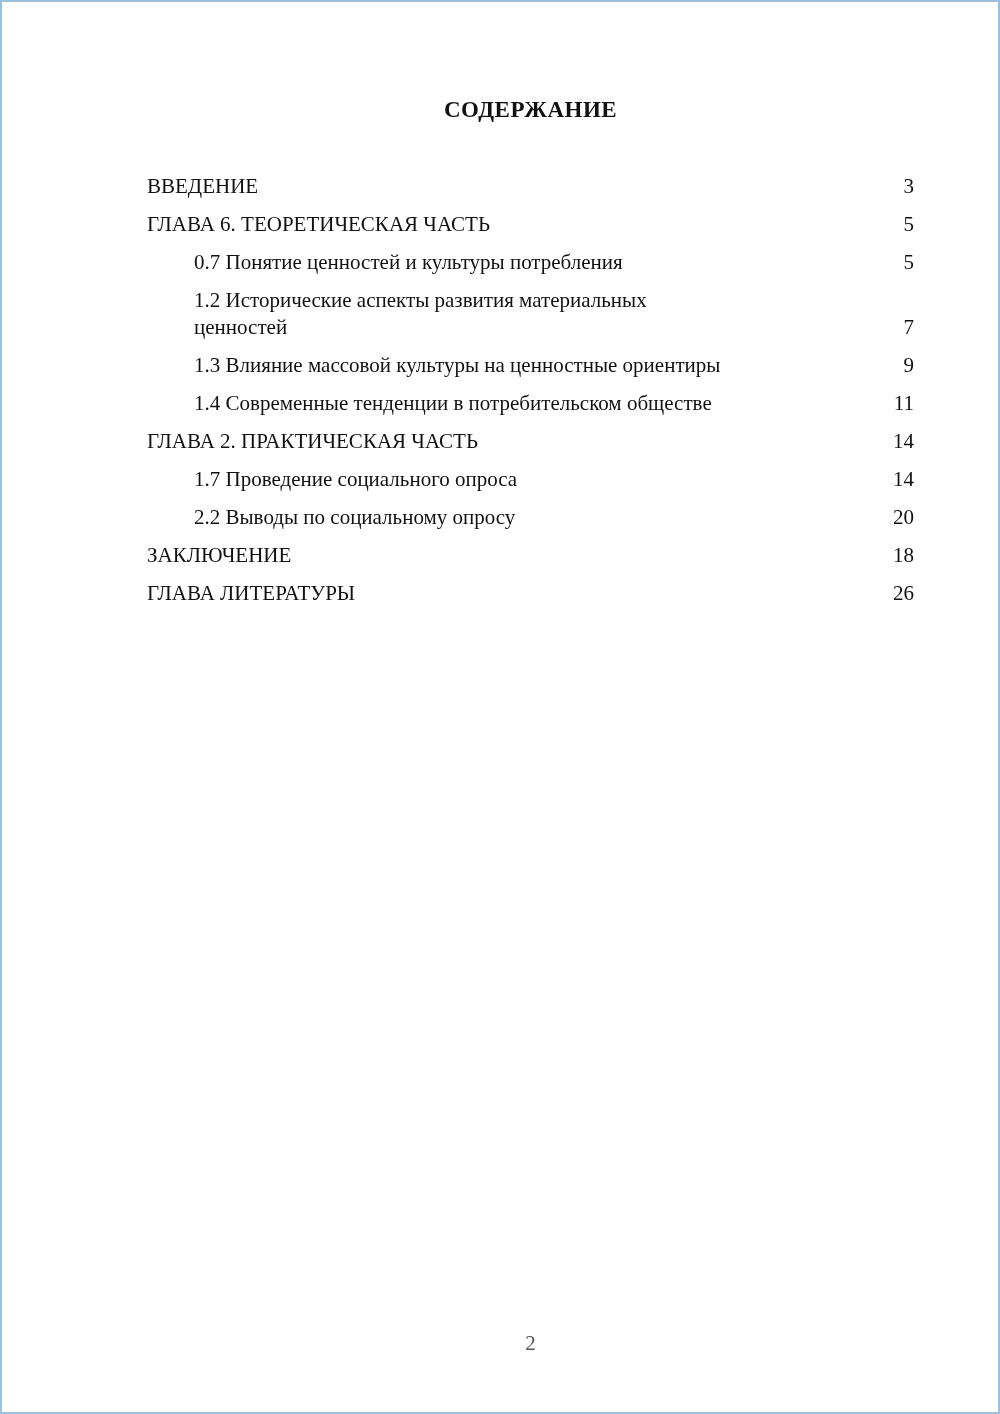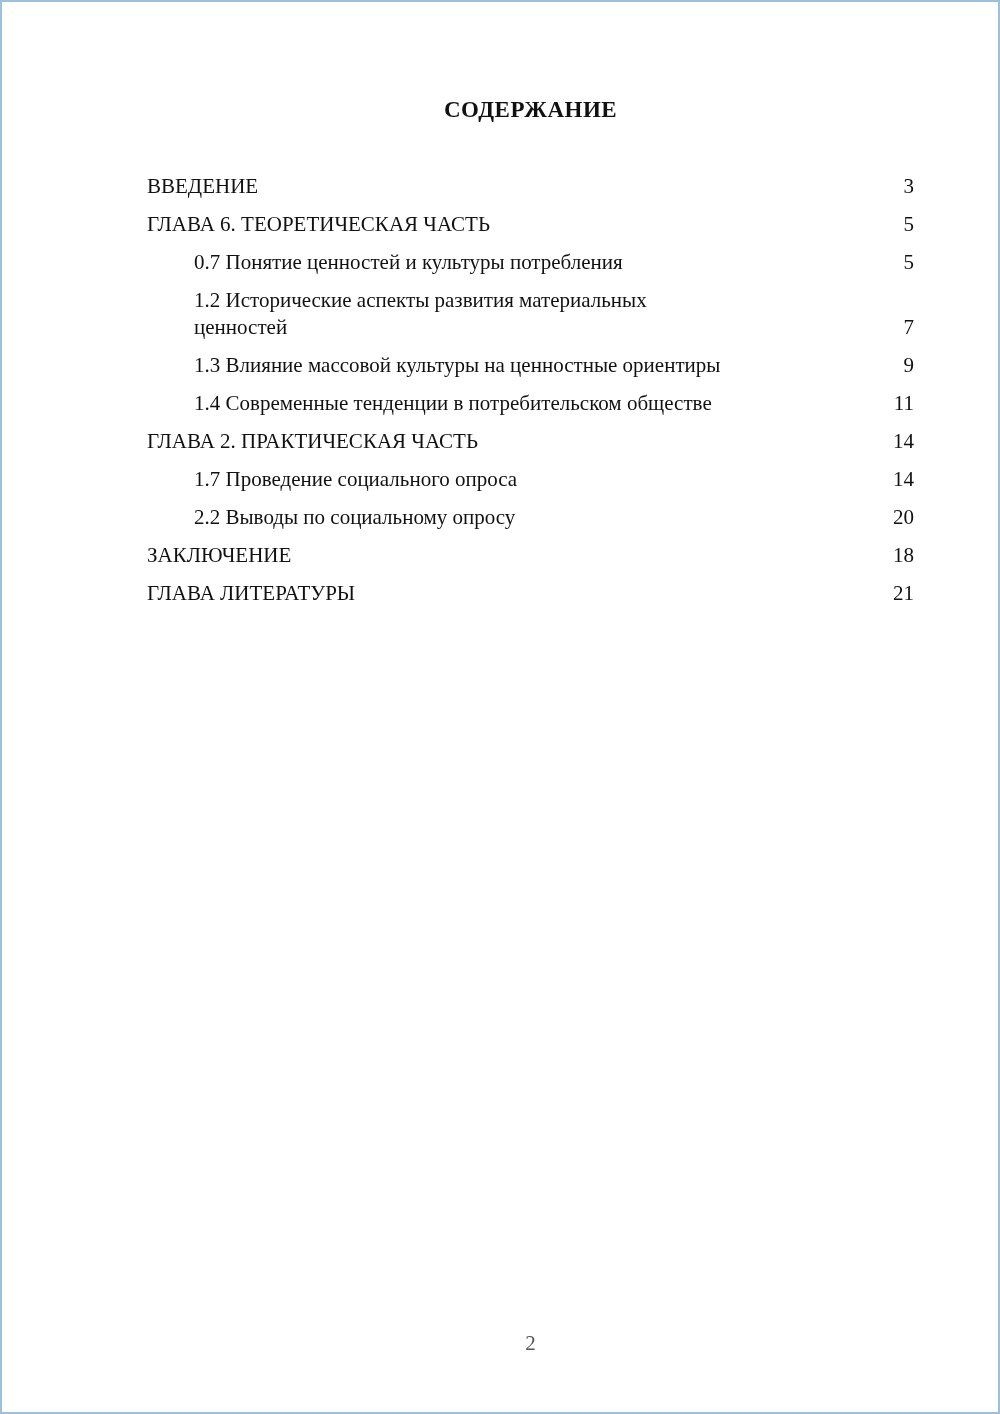--- a/index.html
+++ b/index.html
@@ -107,19 +107,19 @@
         <div class="toc-row level-1">
     <span class="toc-label">2.2 Выводы по социальному опросу</span>
     <span class="toc-page">20</span>
   </div>
         <div class="toc-row level-0">
     <span class="toc-label">ЗАКЛЮЧЕНИЕ</span>
     <span class="toc-page">18</span>
   </div>
         <div class="toc-row level-0">
     <span class="toc-label">ГЛАВА ЛИТЕРАТУРЫ</span>
-    <span class="toc-page">21</span>
+    <span class="toc-page">26</span>
   </div>
       </div>
   </div>
 
   <div class="footer-page-num">2</div>
 </div>
 
 </body></html>

